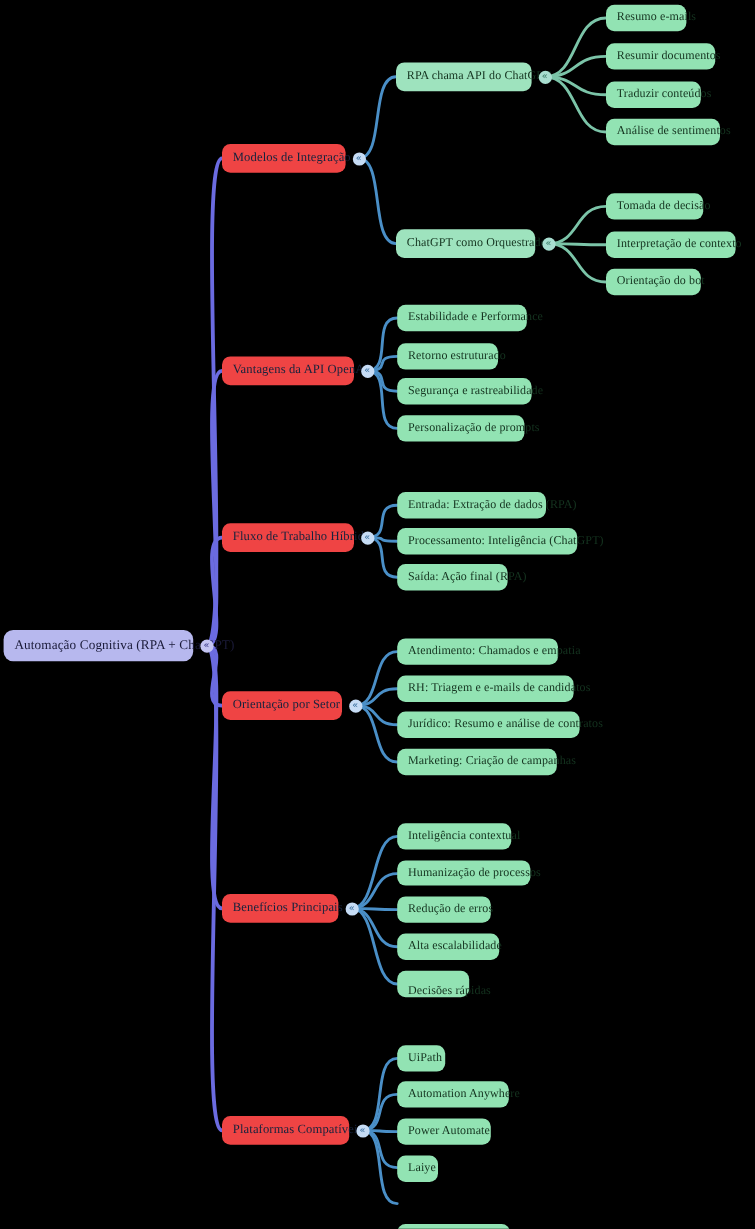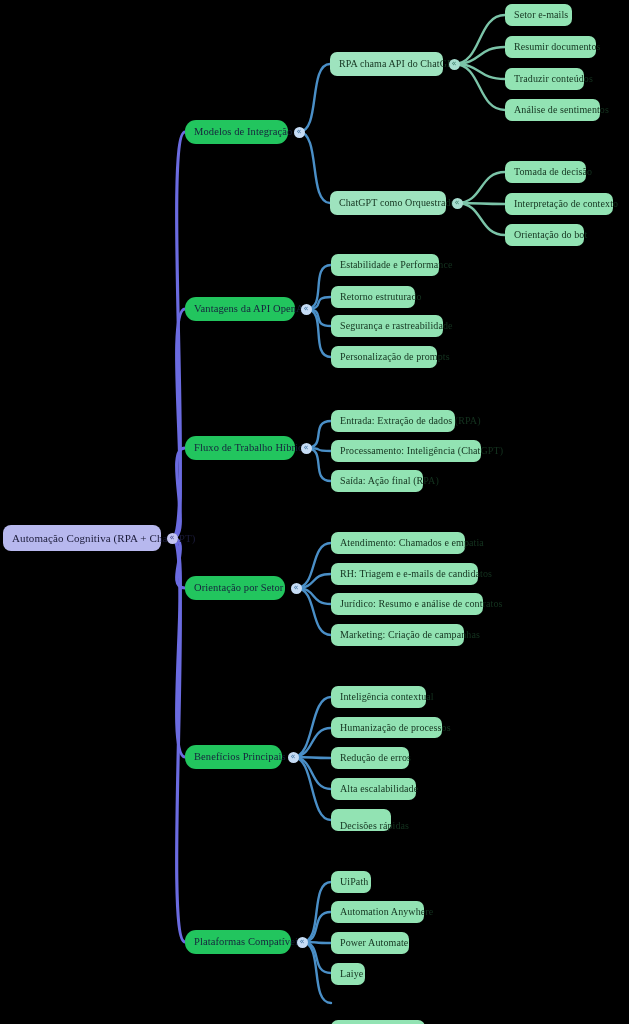--- a/index.html
+++ b/index.html
@@ -41,24 +41,23 @@
     display: block;
     width: 100%;
   }
   .node.root {
     background: #b7b8ee;
     color: #1a1a38;
     font-size: 11px;
     border-radius: 8px;
   }
   .node.lvl1 {
-    background: #22c55e;
+    background: #ef4444;
     color: #16233d;
     font-size: 10.5px;
-    border-radius: 11px;
   }
   .node.lvl2 {
     background: #9ee3be;
     color: #14331f;
     font-size: 10px;
   }
   .node.lvl3 {
     background: #92e3b3;
     color: #14331f;
     font-size: 10px;
@@ -159,21 +158,21 @@
       <div class="toggle t-blue" style="left: 287.5px; top: 751.5px;">«</div>
       <div class="node lvl1" style="left: 185px; top: 930px; width: 106px; height: 24px;">
         <span class="node-label">Plataformas Compatíveis</span>
       </div>
       <div class="toggle t-blue" style="left: 296.5px; top: 936.5px;">«</div>
       <div class="node lvl2" style="left: 330px; top: 52px; width: 113px; height: 24px;">
         <span class="node-label">RPA chama API do ChatGPT</span>
       </div>
       <div class="toggle t-green" style="left: 448.5px; top: 58.5px;">«</div>
       <div class="node lvl3" style="left: 505px; top: 4px; width: 67px; height: 22px;">
-        <span class="node-label">Setor e-mails</span>
+        <span class="node-label">Resumo e-mails</span>
       </div>
       <div class="node lvl3" style="left: 505px; top: 36px; width: 91px; height: 22px;">
         <span class="node-label">Resumir documentos</span>
       </div>
       <div class="node lvl3" style="left: 505px; top: 68px; width: 79px; height: 22px; justify-content: center;">
         <span class="node-label">Traduzir conteúdos</span>
       </div>
       <div class="node lvl3" style="left: 505px; top: 99px; width: 95px; height: 22px;">
         <span class="node-label">Análise de sentimentos</span>
       </div>

